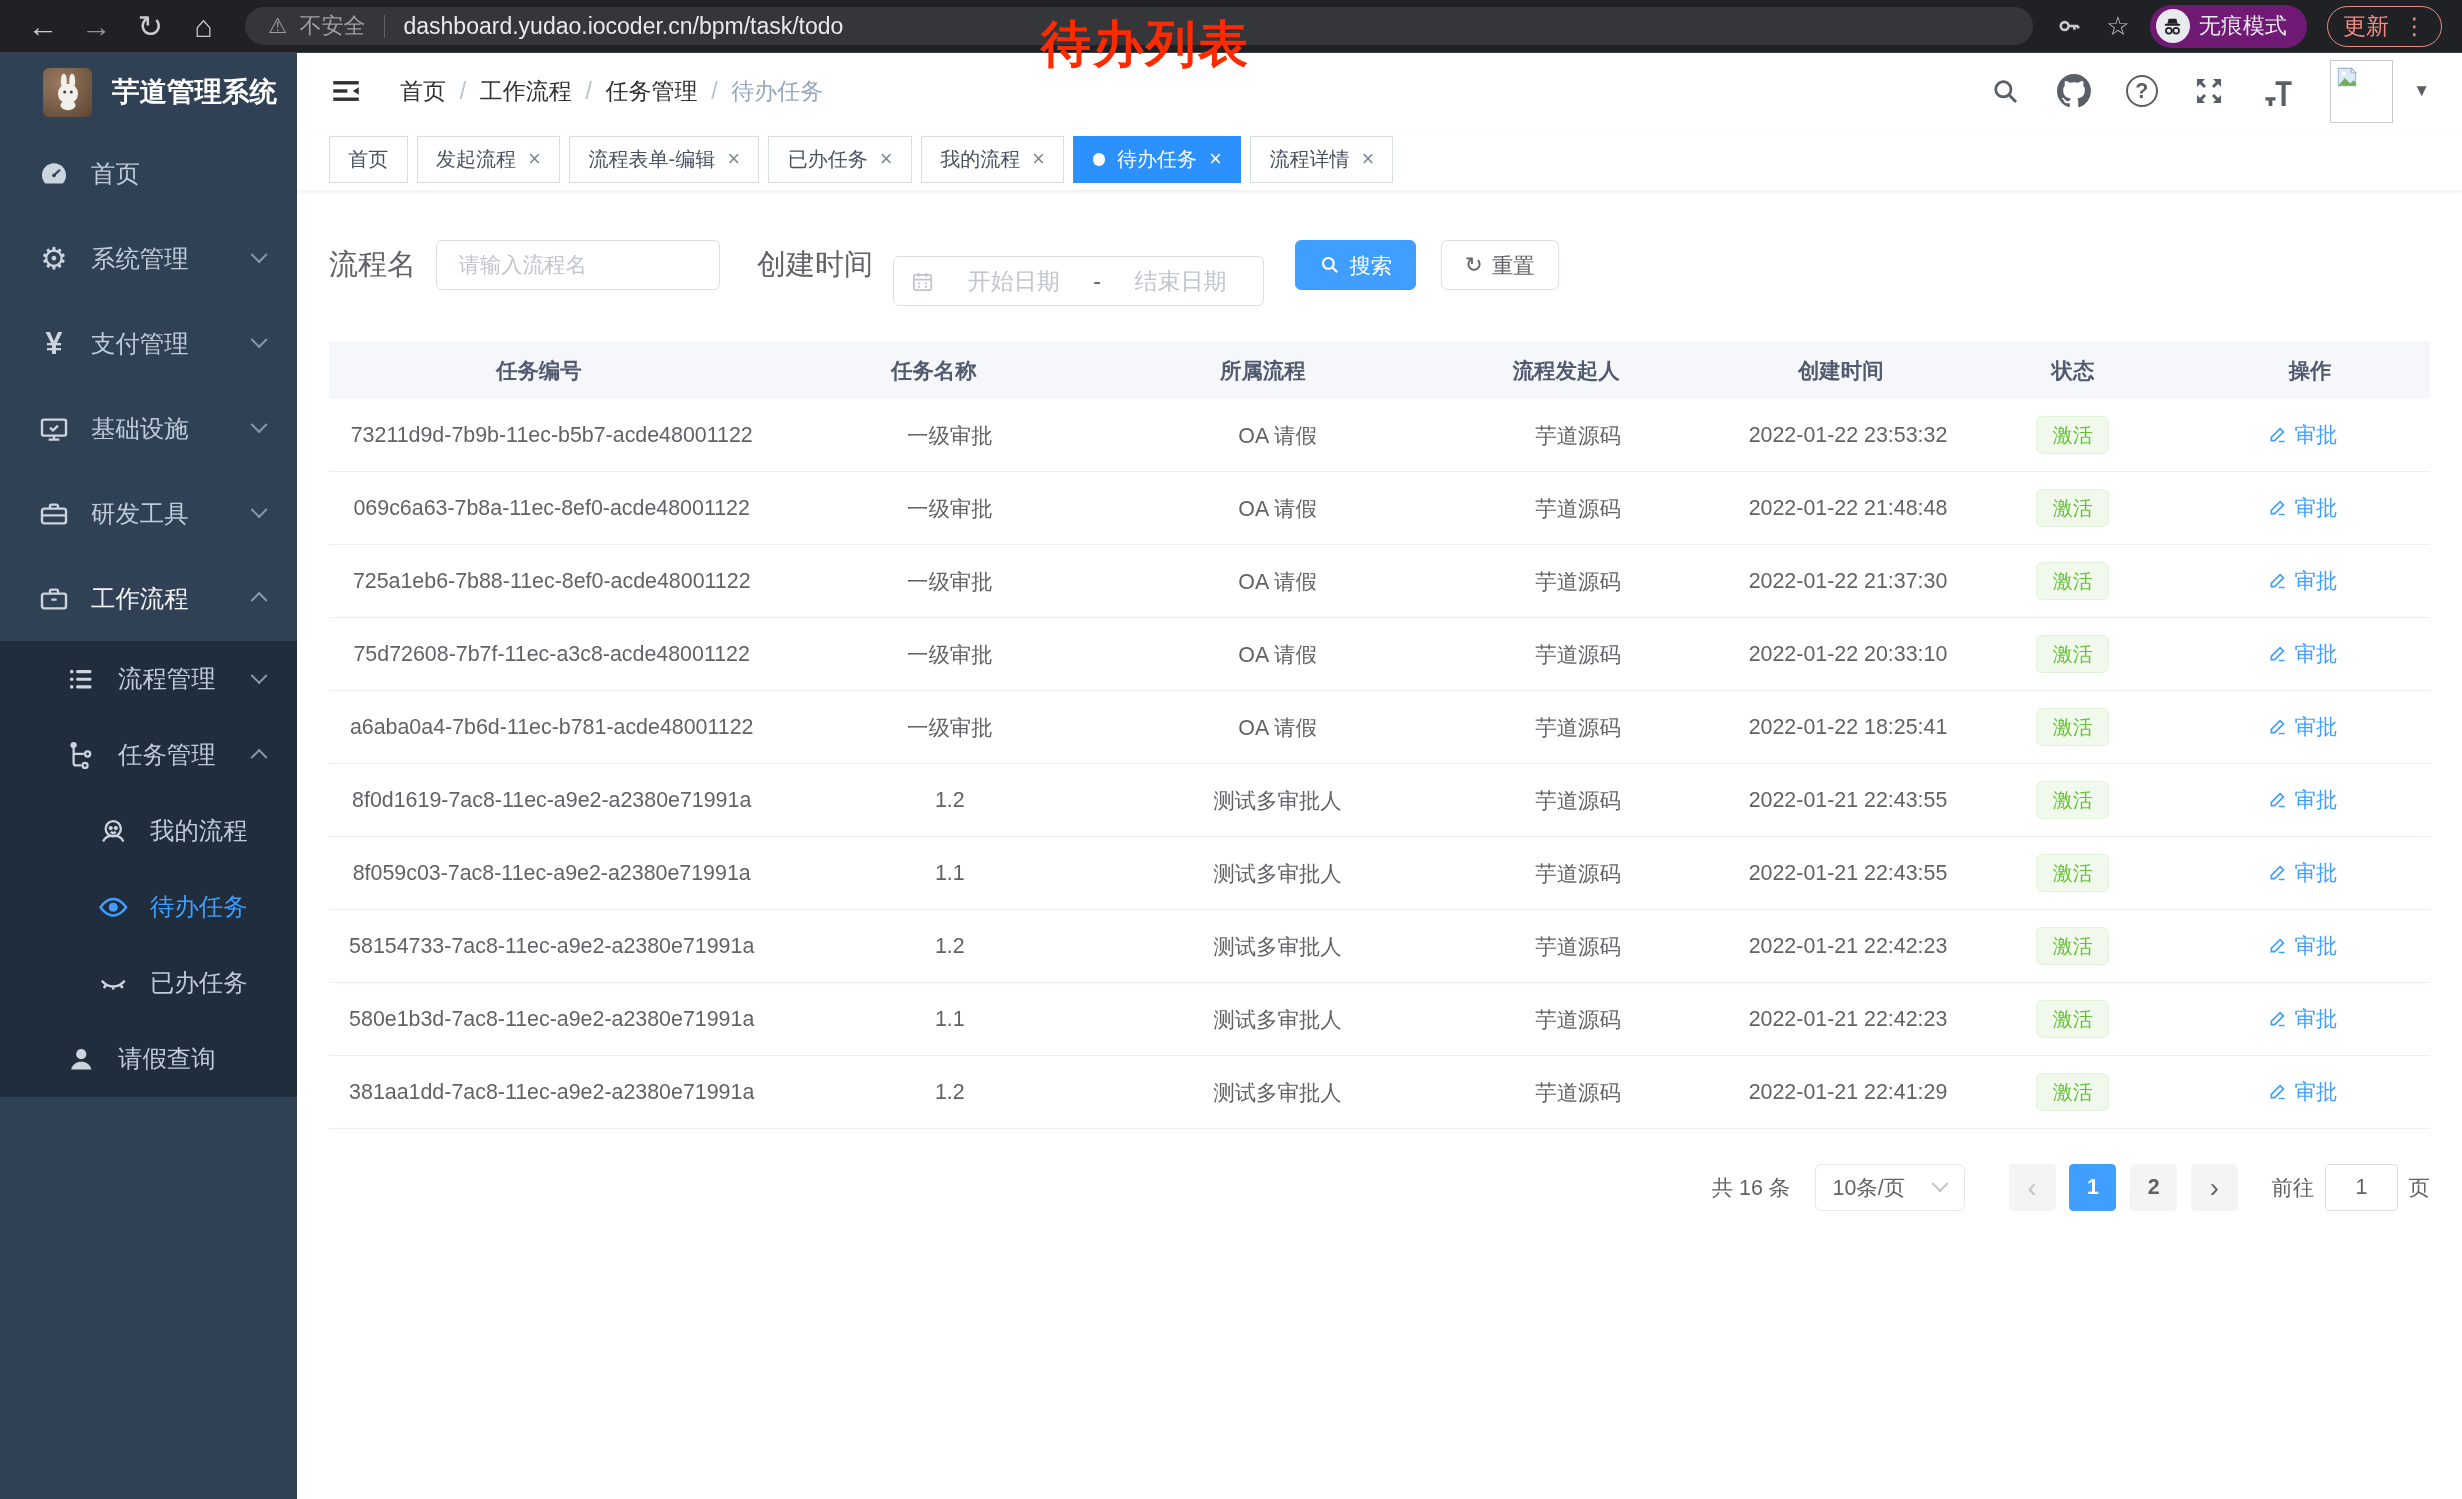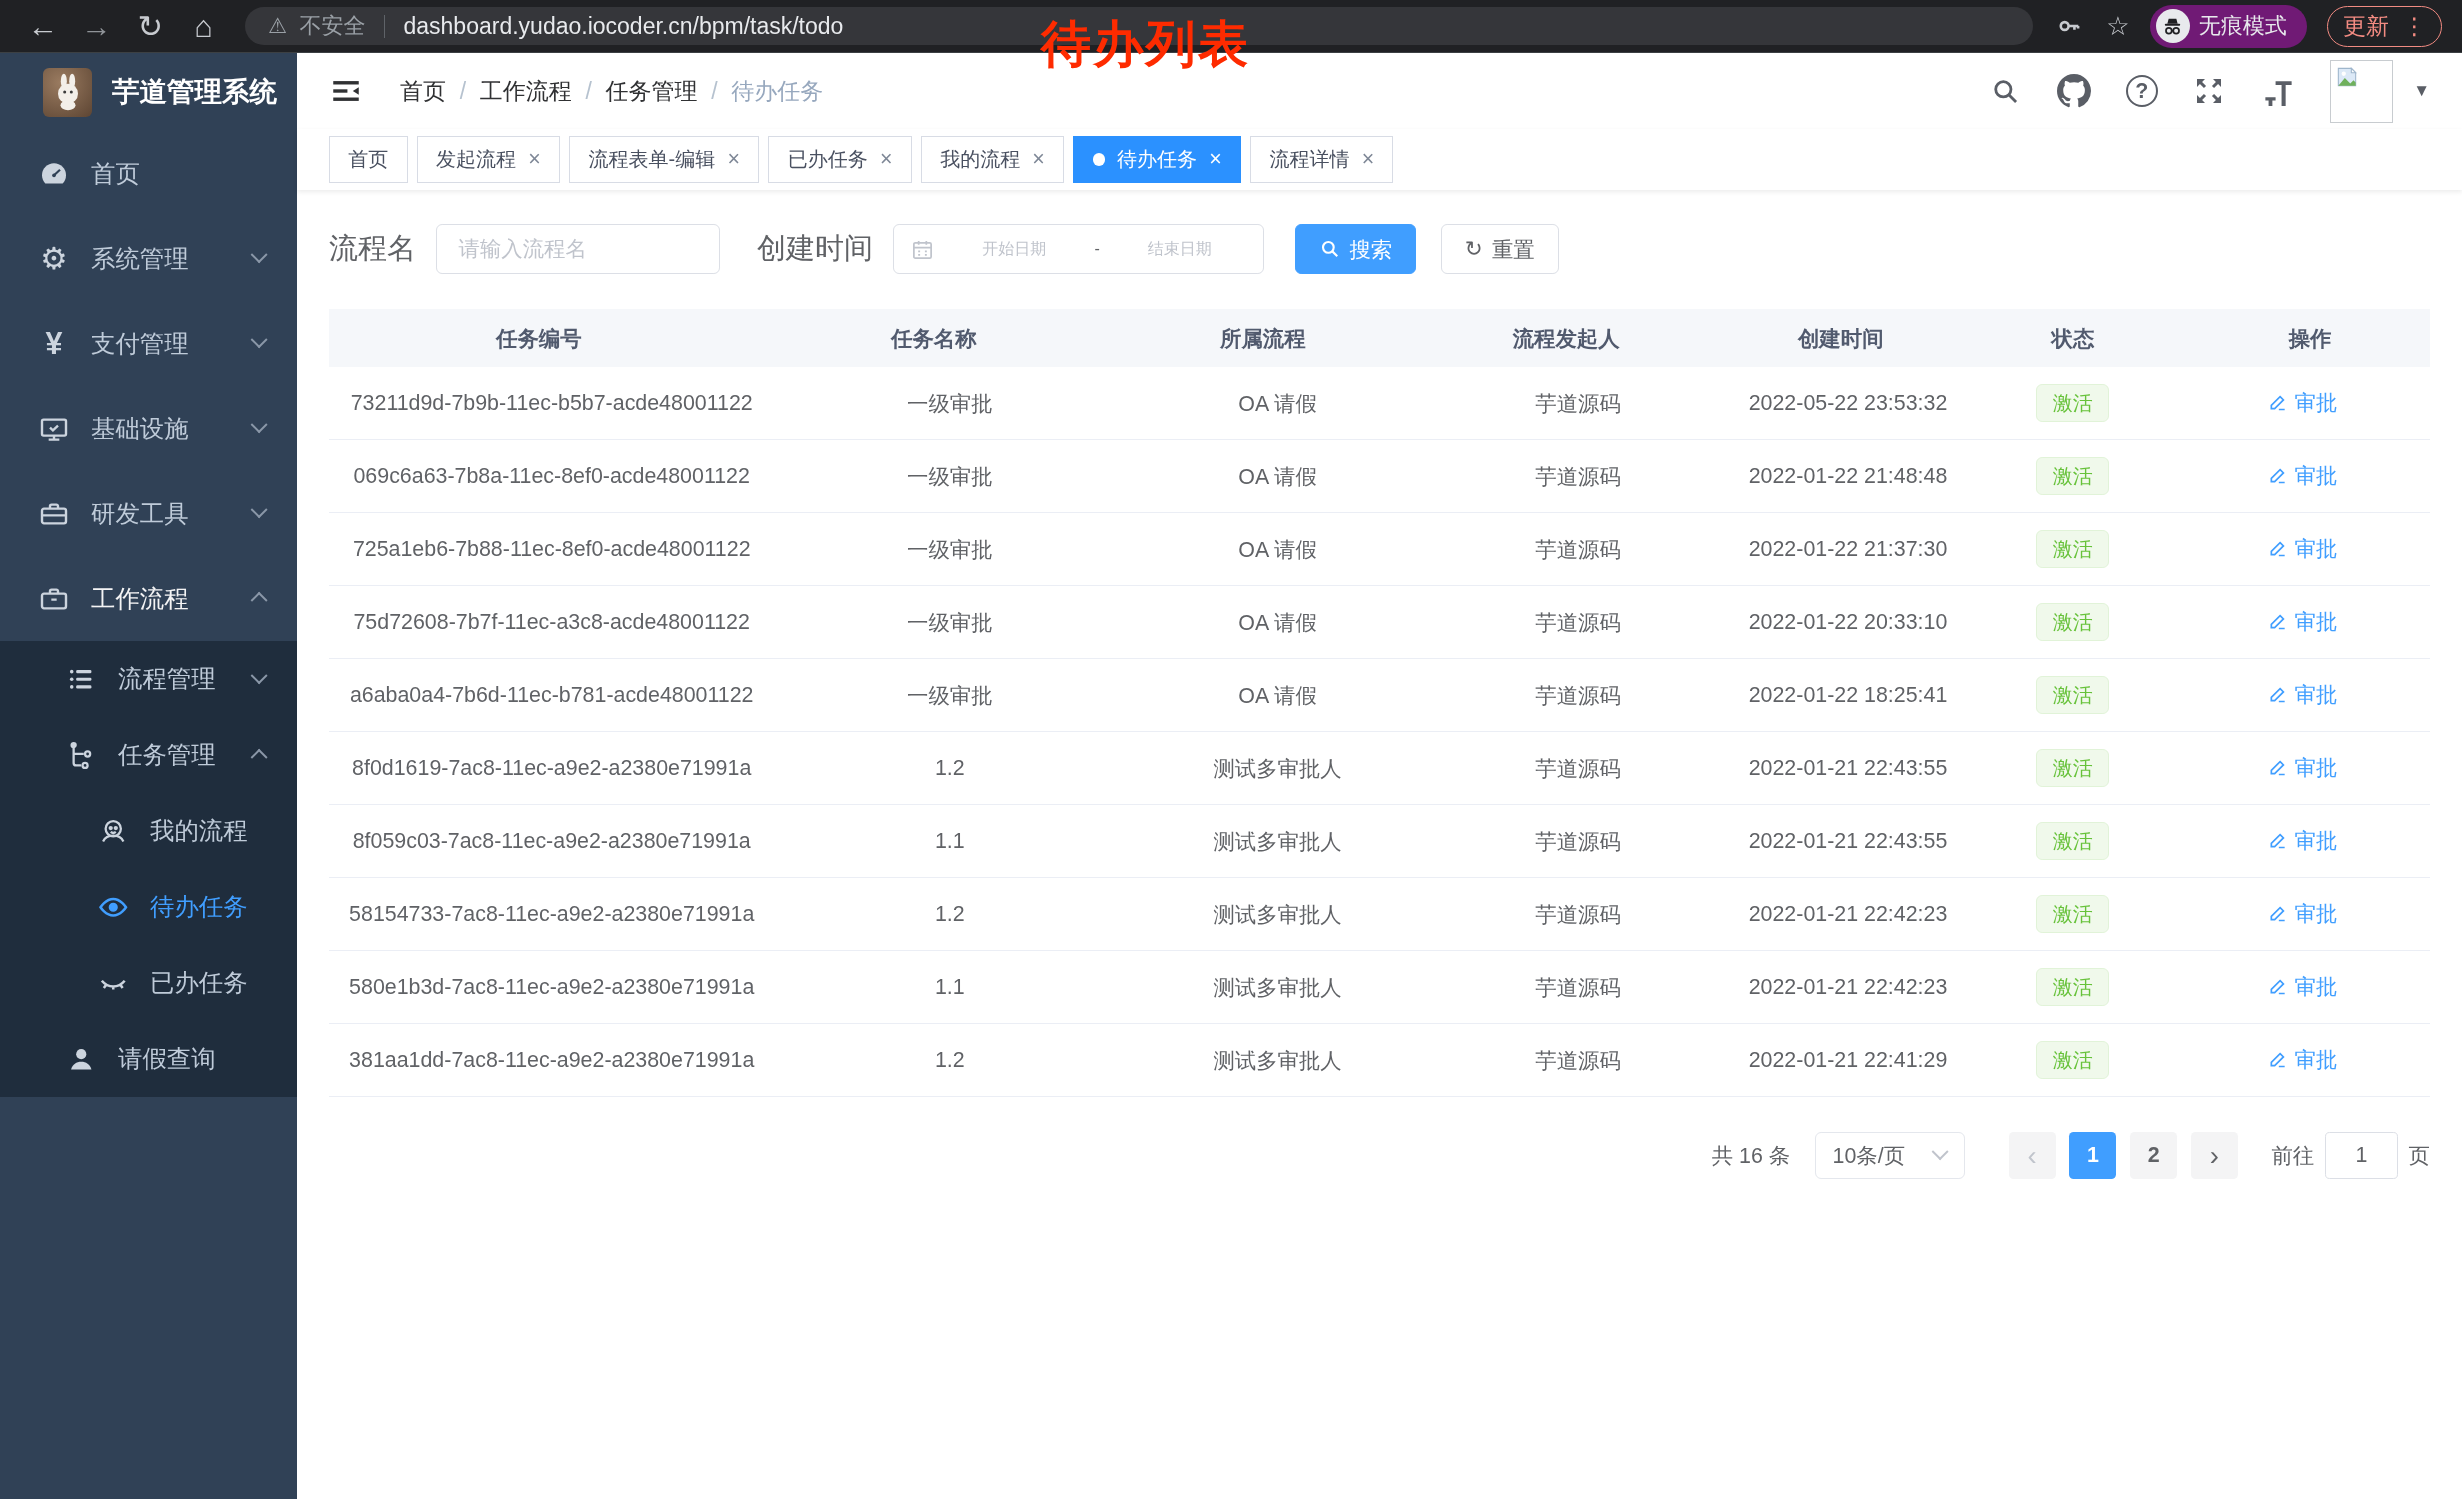--- a/index.html
+++ b/index.html
@@ -82,21 +82,21 @@
 
   
   .filters { display:flex; align-items:center; gap:17px; margin-bottom:35px; }
   .f-label { font-size:29px; font-weight:400; color:#606266; margin-right:3.1px; }
   .f-label.second { margin-left:20px; }
   .text-input { width:284px; height:50px; border:1.5px solid #dcdfe6; border-radius:6.1px;
     padding:0 21.4px; font-size:21.4px; color:#1d4ed8; outline:none;
     font-family:"Liberation Sans", sans-serif; }
   .text-input::placeholder { color:#c0c4cc; }
   .date-range { width:371px; height:50px; border:1.5px solid #dcdfe6; border-radius:6.1px;
-    display:flex; align-items:center; padding:0 17px; gap:13.7px; color:#c0c4cc; font-size:16px; }
+    display:flex; align-items:center; padding:0 17px; gap:13.7px; color:#c0c4cc; font-size:23px;margin-top:32px; }
   .date-range .dr-sep { color:#606266; flex:0 0 auto; }
   .date-range .ph { flex:1; text-align:center; }
   .btn { height:50px; border-radius:6.1px; font-size:21.4px; display:flex; align-items:center;
     gap:9.2px; padding:0 23px; cursor:pointer; }
   .btn-primary { background:#409eff; border:1.5px solid #409eff; color:#fff; margin-left:13.7px; }
   .btn-plain { background:#fff; border:1.5px solid #dcdfe6; color:#606266; margin-left:7.6px; }
 
   
   .table { width:100%; font-size:21.4px; }
   .t-head { display:flex; background:#f5f7fa; height:58px; align-items:center;
@@ -441,21 +441,21 @@
           <div class="t-cell c5">创建时间</div>
           <div class="t-cell c6">状态</div>
           <div class="t-cell c7">操作</div>
         </div>
 
         <div class="t-row">
           <div class="t-cell c1">73211d9d-7b9b-11ec-b5b7-acde48001122</div>
           <div class="t-cell c2">一级审批</div>
           <div class="t-cell c3">OA 请假</div>
           <div class="t-cell c4">芋道源码</div>
-          <div class="t-cell c5">2022-05-22 23:53:32</div>
+          <div class="t-cell c5">2022-01-22 23:53:32</div>
           <div class="t-cell c6"><span class="badge">激活</span></div>
           <div class="t-cell c7"><span class="action-link">
             <svg width="20" height="20" viewBox="0 0 24 24" fill="none" stroke="#409eff" stroke-width="2">
                   <path d="M14.5 5.5l4 4L8 20H4v-4zM13 21h7"></path>
                 </svg>
             <span>审批</span>
               </span></div>
         </div>
 
         <div class="t-row">

